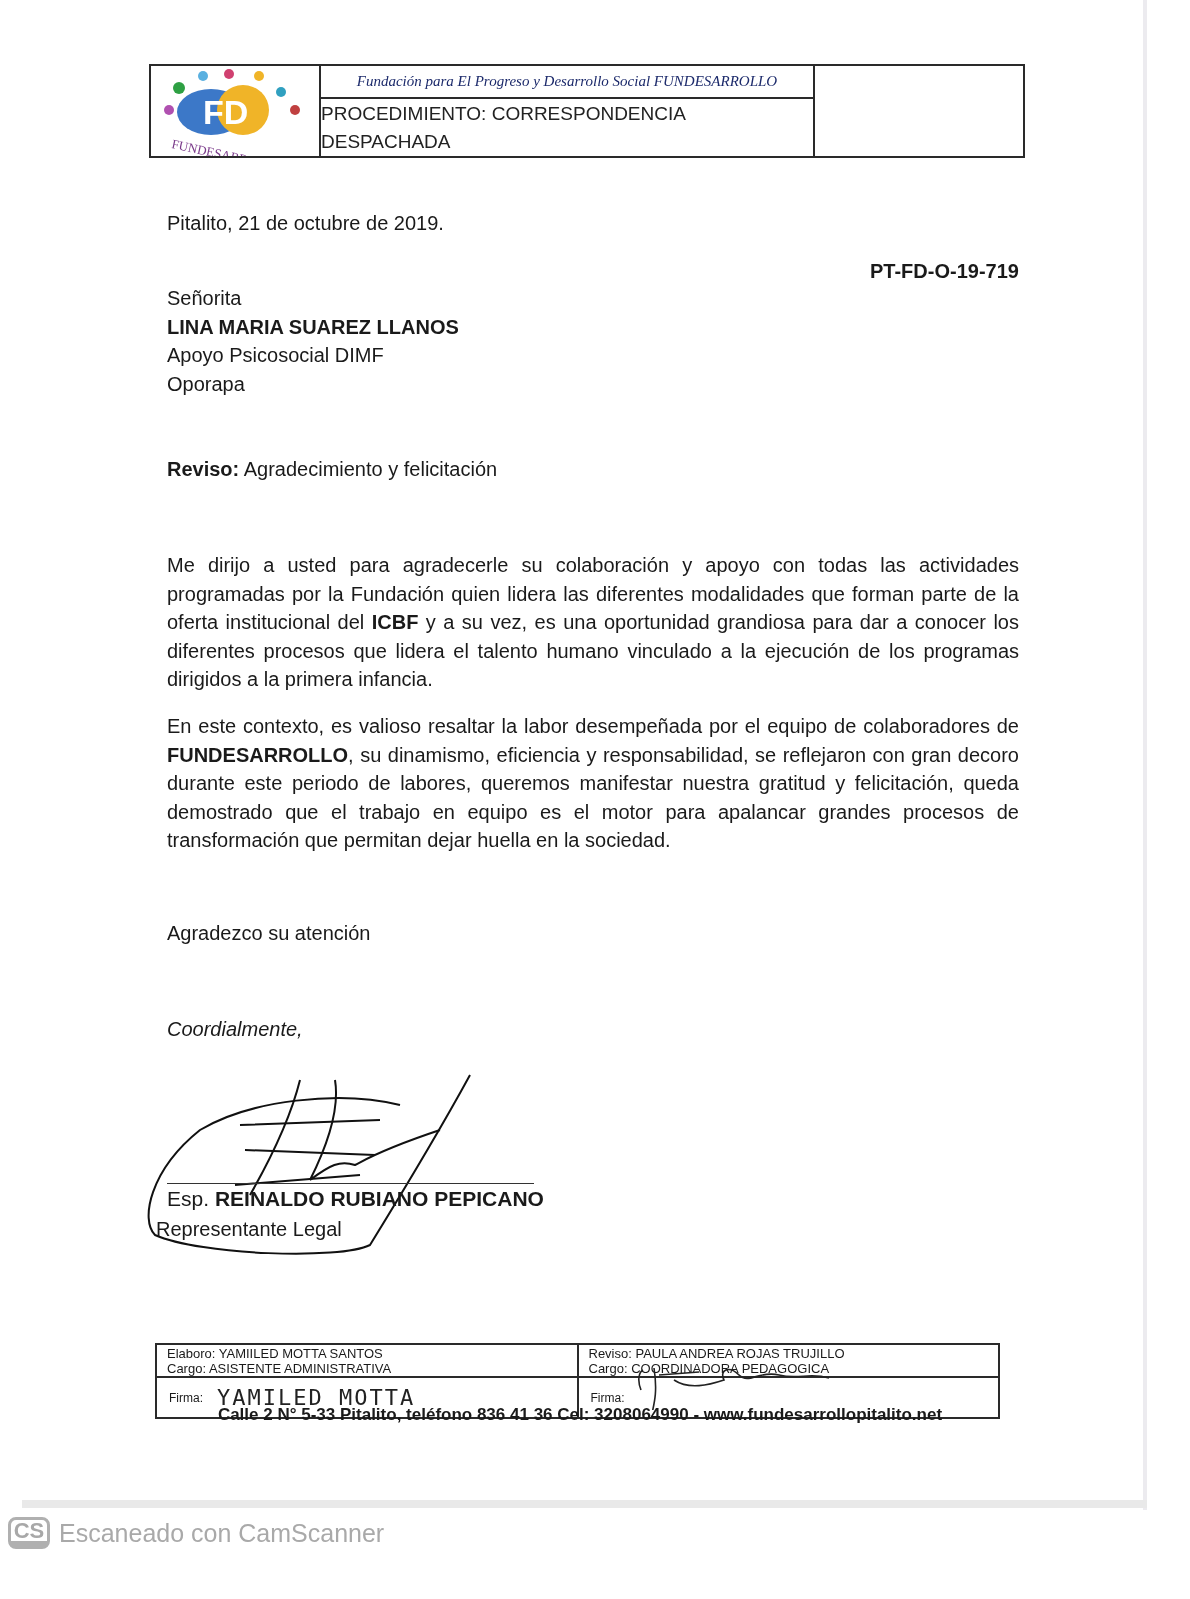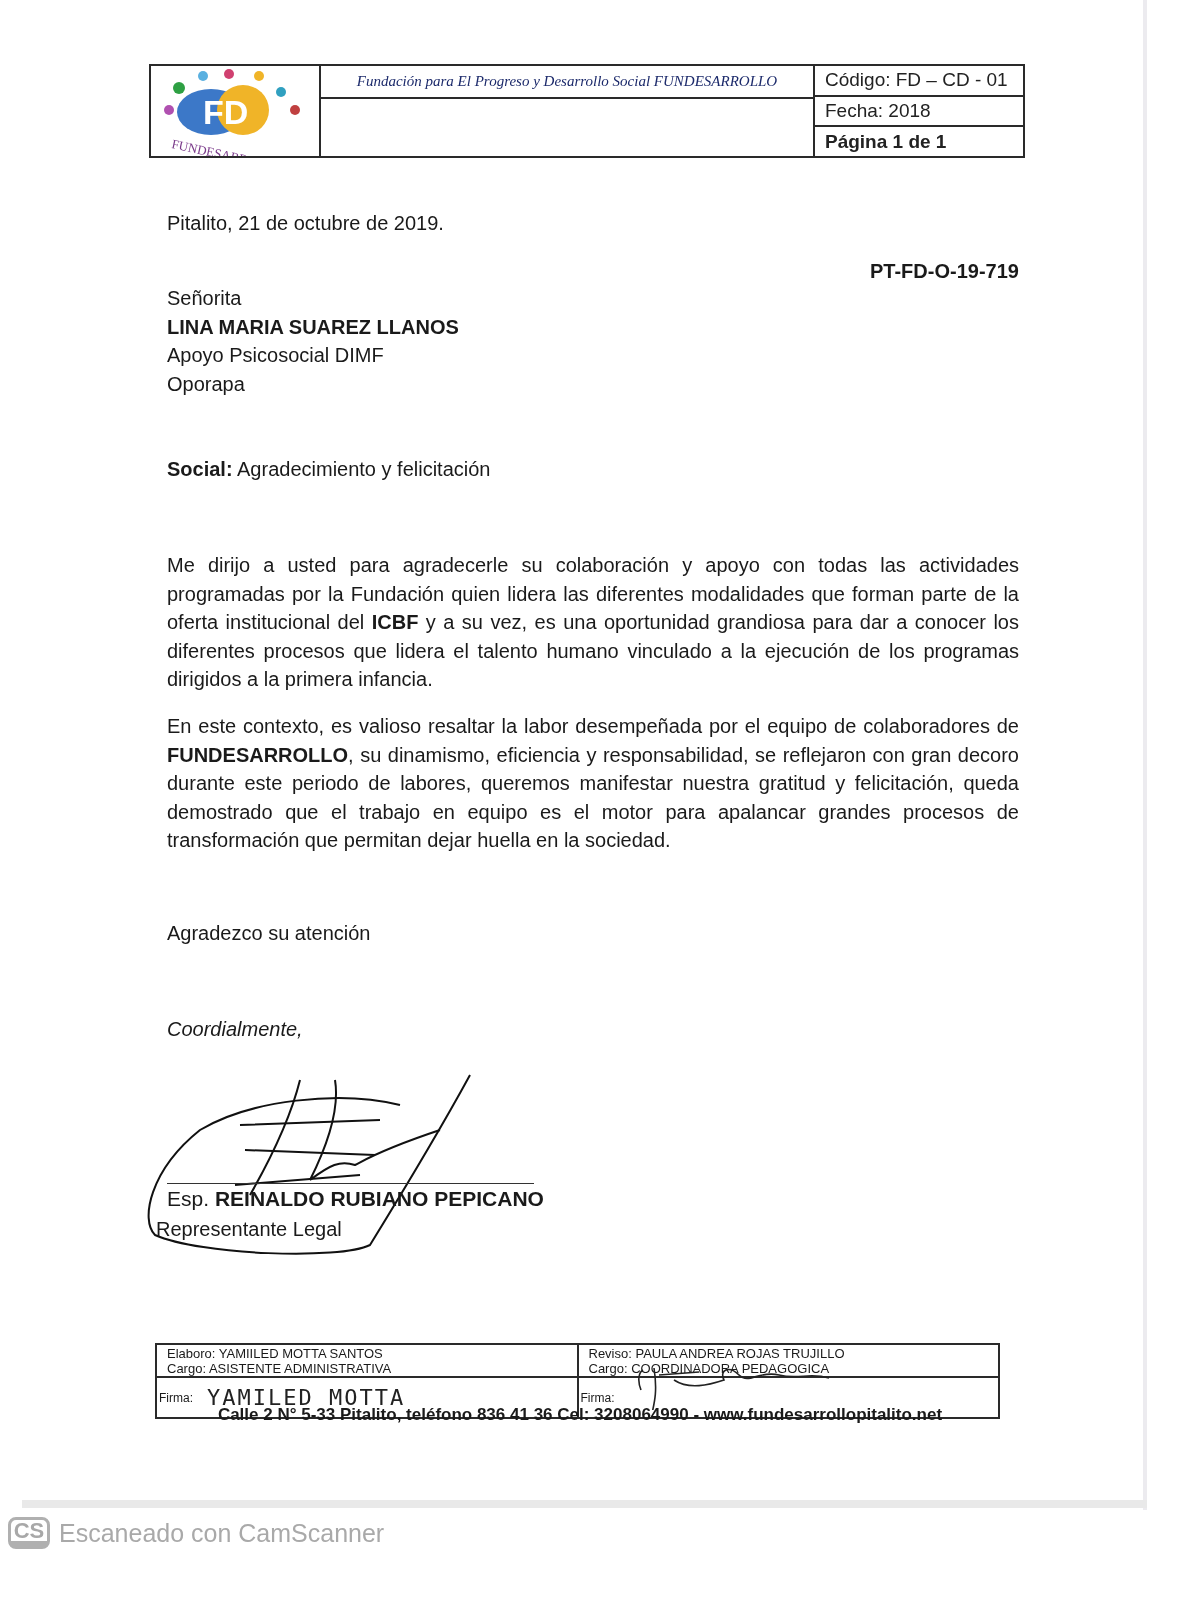--- a/index.html
+++ b/index.html
@@ -26,21 +26,21 @@
 
   
   .sig-svg { position:absolute; left:140px; top:1070px; width:420px; height:190px; }
   .sig-line { position:absolute; left:167px; top:1183px; width:367px; height:1px; background:#333; }
 
   
   .ftab { position:absolute; left:155px; top:1343px; width:845px; height:76px; border:2px solid #2a2a2a; box-sizing:border-box; display:flex; }
   .ftab .col { width:50%; display:flex; flex-direction:column; }
   .ftab .col + .col { border-left:2px solid #2a2a2a; }
   .ftab .info { height:33px; border-bottom:2px solid #2a2a2a; padding:1px 0 0 10px; font-size:13px; line-height:15px; box-sizing:border-box; }
-  .ftab .firma { flex:1; display:flex; align-items:center; padding-left:2px; font-size:12px; position:relative; }
+  .ftab .firma { flex:1; display:flex; align-items:center; padding-left:12px; font-size:12px; position:relative; }
   .hand { font-family:"DejaVu Sans Mono", monospace; font-size:22px; letter-spacing:2px; margin-left:14px; color:#222; }
   .addr { position:absolute; left:0; width:1160px; top:1405px; text-align:center; font-size:17px; font-weight:bold; color:#1a1a1a; }
 
   .cs { position:absolute; left:8px; top:1517px; display:flex; align-items:center; }
   .cs-logo { width:42px; height:32px; border:3px solid #b0b0b0; border-radius:8px; box-sizing:border-box; color:#a8a8a8; font-weight:bold; font-size:22px;
              display:flex; align-items:center; justify-content:center; border-bottom-width:8px; }
   .cs-text { font-size:25px; color:#a9a9a9; margin-left:9px; }
 </style>
 </head>
 <body>
@@ -60,39 +60,35 @@
       <circle cx="108" cy="10" r="5" fill="#f0b428"></circle>
       <circle cx="130" cy="26" r="5" fill="#30a0c0"></circle>
       <circle cx="18" cy="44" r="5" fill="#b050b0"></circle>
       <circle cx="144" cy="44" r="5" fill="#c04040"></circle>
       <text x="20" y="82" font-family="Liberation Serif, serif" font-size="13" fill="#7a3a8a" transform="rotate(12 20 82)">FUNDESARROLLO</text>
     </svg>
   </div>
   <div class="mid">
     <div class="r1">Fundación para El Progreso y Desarrollo Social FUNDESARROLLO</div>
     <div class="r2">
+      <span>PROCEDIMIENTO: CORRESPONDENCIA DESPACHADA</span>
     </div>
-  </div>
-  <div class="right">
-    <div>Código: FD – CD - 01</div>
-    <div>Fecha: 2018</div>
-    <div class="bold">Página 1 de 1</div>
   </div>
 </div>
 
 <div class="txt" style="left:167px; top:209px;">Pitalito, 21 de octubre de 2019.</div>
 <div class="txt b" style="left:870px; top:257px;">PT-FD-O-19-719</div>
 
 <div class="txt" style="left:167px; top:284px;">Señorita</div>
 <div class="txt b" style="left:167px; top:313px;">LINA MARIA SUAREZ LLANOS</div>
 <div class="txt" style="left:167px; top:341px;">Apoyo Psicosocial DIMF</div>
 <div class="txt" style="left:167px; top:370px;">Oporapa</div>
 
 <div class="txt" style="left:167px; top:455px;">
-  <span class="b">Social:</span>
+  <span class="b">Reviso:</span>
   <span>Agradecimiento y felicitación</span>
 </div>
 
 <div class="body-p" style="top:551px;"><span>Me dirijo a usted para agradecerle su colaboración y apoyo con todas las actividades programadas por la Fundación quien lidera las diferentes modalidades que forman parte de la oferta institucional del </span><span class="b">ICBF</span><span> y a su vez, es una oportunidad grandiosa para dar a conocer los diferentes procesos que lidera el talento humano vinculado a la ejecución de los programas dirigidos a la primera infancia.</span></div>
 
 <div class="body-p" style="top:712px;"><span>En este contexto, es valioso resaltar la labor desempeñada por el equipo de colaboradores de </span><span class="b">FUNDESARROLLO</span><span>, su dinamismo, eficiencia y responsabilidad, se reflejaron con gran decoro durante este periodo de labores, queremos manifestar nuestra gratitud y felicitación, queda demostrado que el trabajo en equipo es el motor para apalancar grandes procesos de transformación que permitan dejar huella en la sociedad.</span></div>
 
 <div class="txt" style="left:167px; top:919px;">Agradezco su atención</div>
 <div class="txt" style="left:167px; top:1015px;font-style:italic;">Coordialmente,</div>
 

